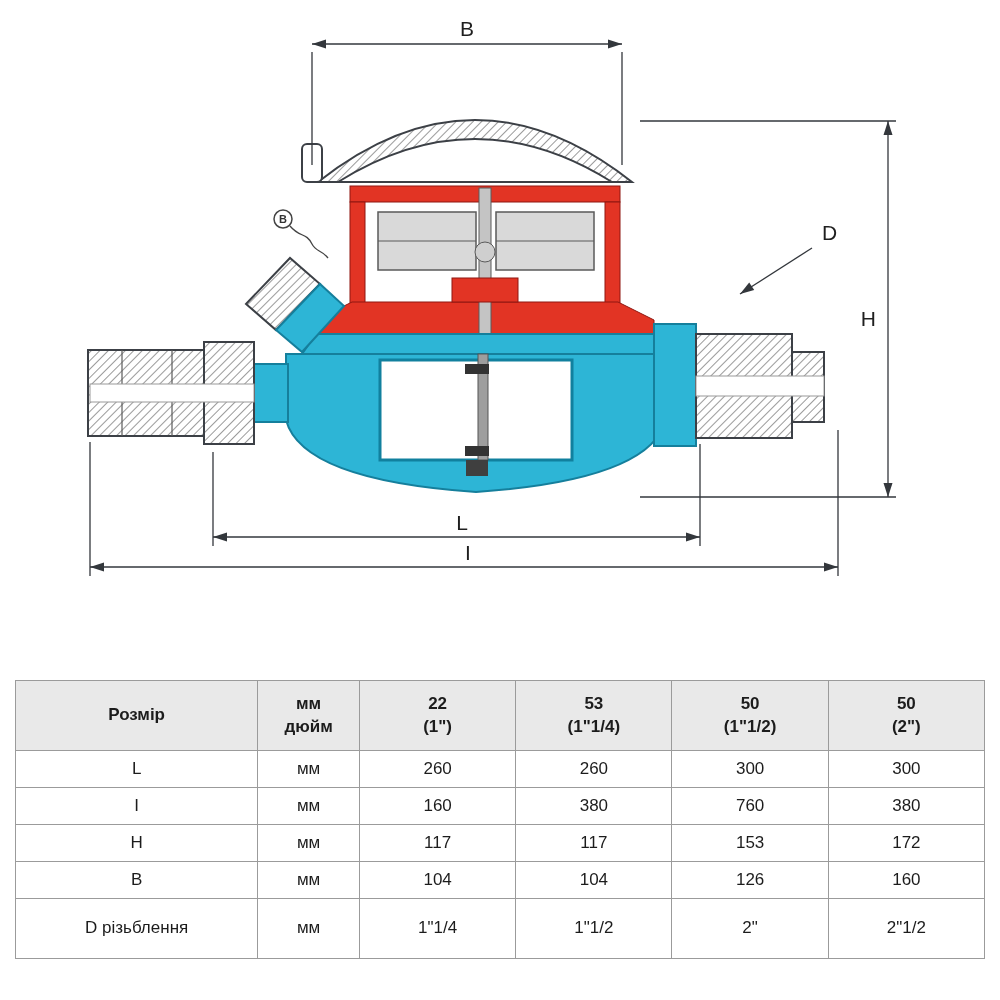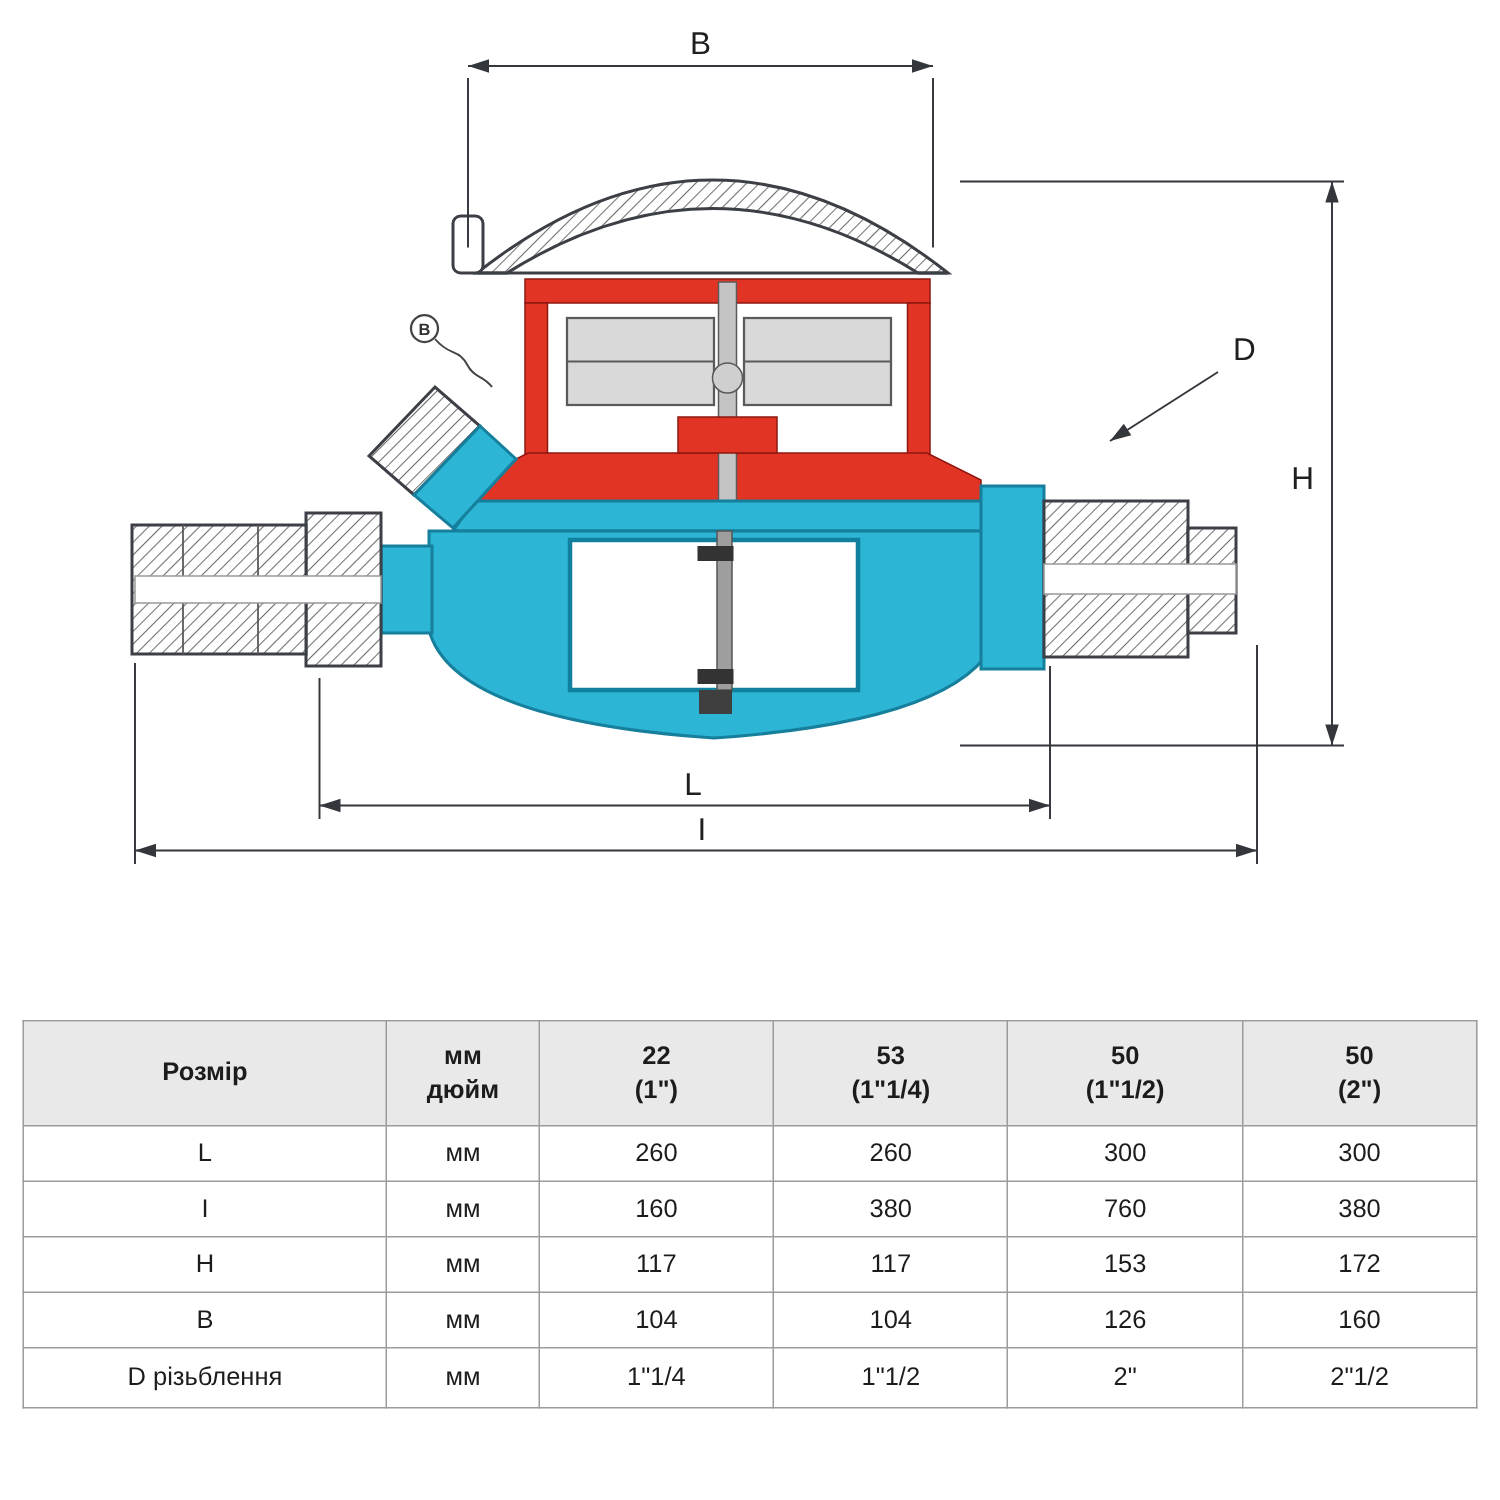--- a/index.html
+++ b/index.html
@@ -21,21 +21,21 @@
   .gray{fill:#d9d9d9;stroke:#5a5a5a;stroke-width:1.5;}
   .dim{stroke:var(--c-dim);stroke-width:1.3;fill:none;}
   .dim-arrow{fill:var(--c-dim);stroke:none;}
   .dim-text{fill:#1f1f1f;font-size:21px;font-family:"Liberation Sans",sans-serif;}
   .table-wrap{padding:26px 15px 0 15px;}
   table{width:970px;border-collapse:collapse;table-layout:fixed;margin-top:42px;}
   th,td{border:1px solid #9b9b9b;text-align:center;vertical-align:middle;
         color:#1c1c1c;font-size:17px;padding:2px;line-height:1.3;}
   thead th{background:#e9e9e9;font-weight:700;height:70px;}
   tbody td{height:37px;background:#ffffff;font-weight:400;}
-  tbody tr:nth-child(5) td{height:40px;}
+  tbody tr:nth-child(5) td{height:60px;}
   tbody tr:nth-child(6) td{height:52px;}
 </style>
 </head>
 <body>
 
 <div class="page">
 
   <div class="diagram-wrap">
     <svg width="1000" height="612" viewBox="0 0 1000 612">
       <defs>

